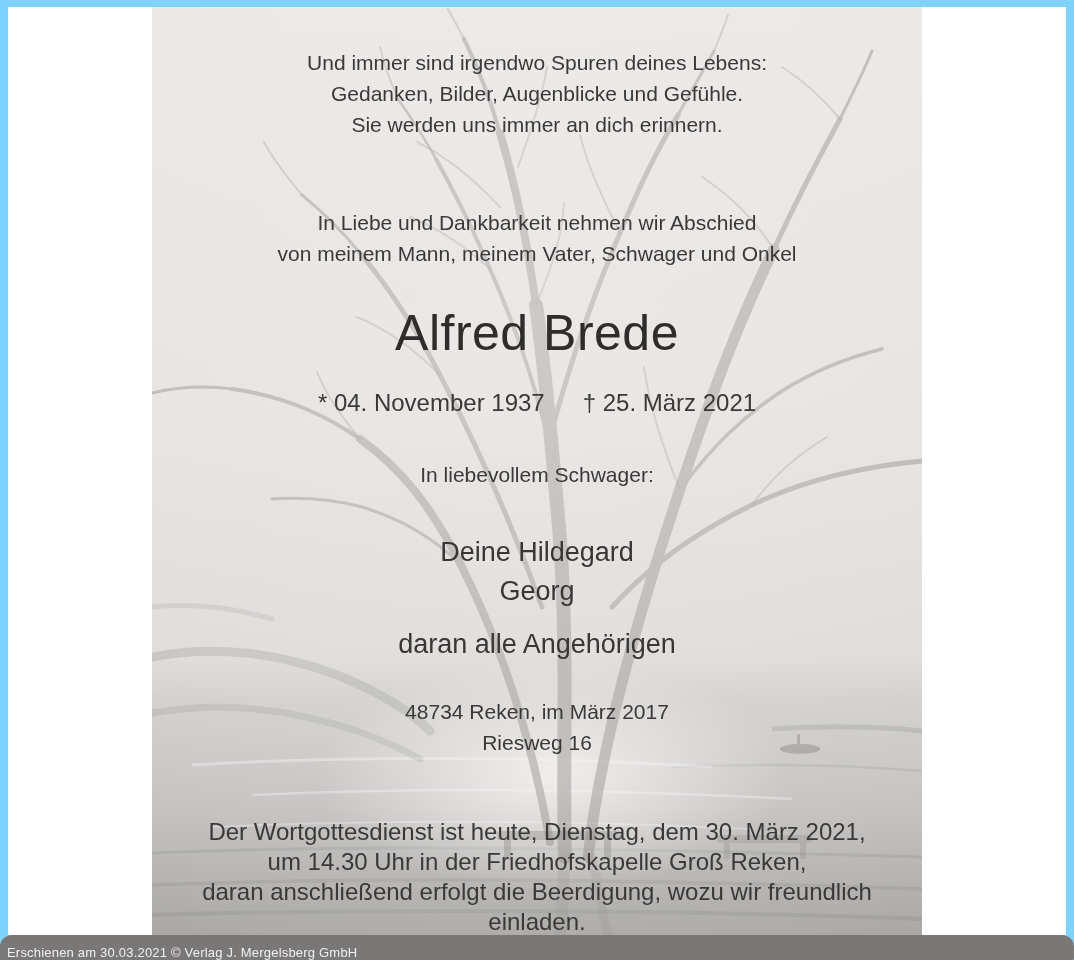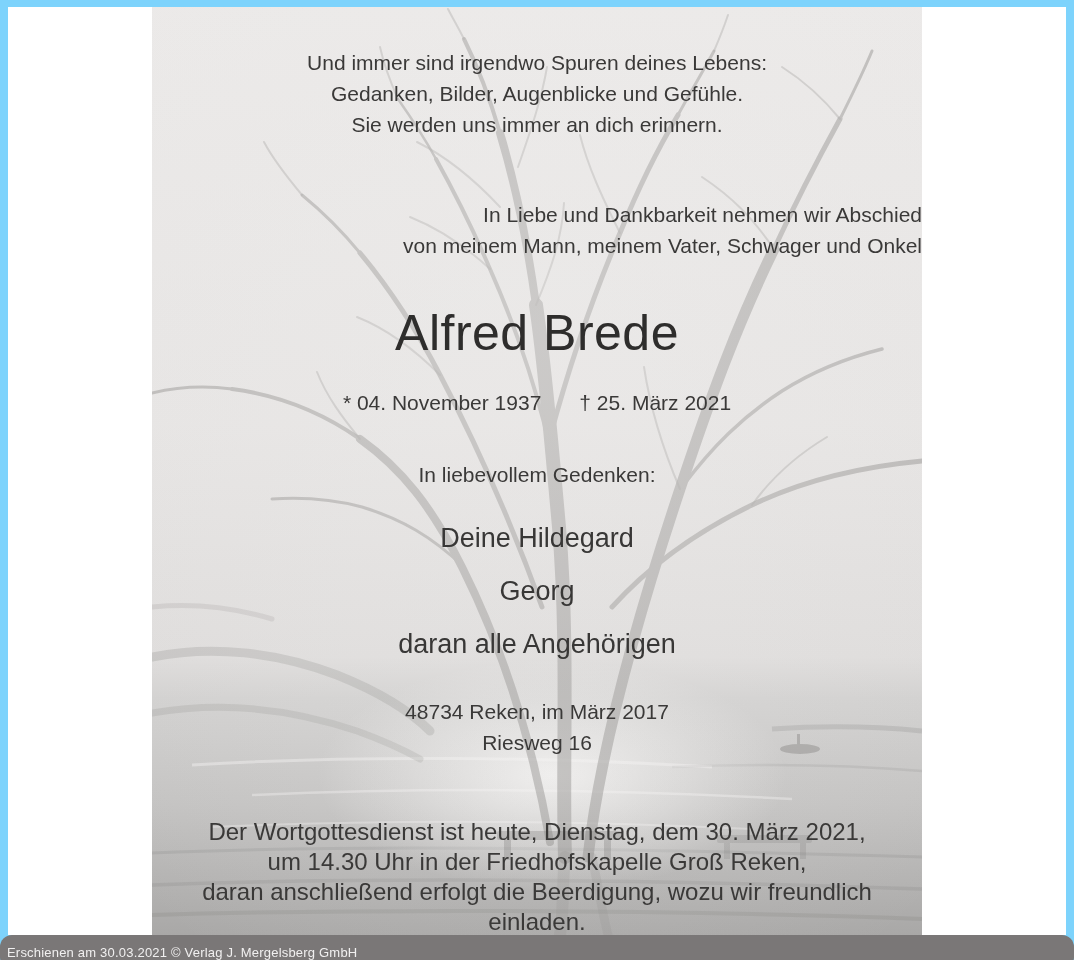--- a/index.html
+++ b/index.html
@@ -33,31 +33,31 @@
     display: block;
   }
   .tblock {
     position: absolute; left: 0;
     width: 100%;
     text-align: center;
     color: #3a3938;
   }
   .tline { font-size: 21px; line-height: 31px; font-weight: 400; }
   .intro    { top: 40px;  }
-  .farewell { top: 192px; text-align: right; }
+  .farewell { top: 200px; }
   .name-block { top: 295px; }
   .deceased-name {
     font-size: 50px; line-height: 62px;
     color: #2e2d2c; letter-spacing: 0.5px; font-weight: 400;
   }
-  .dates-block { top: 380px; font-size: 21px; line-height: 31px; }
+  .dates-block { top: 380px; font-size: 24px; line-height: 31px; }
   .dates-block .date-item { display: inline-block; margin: 0 19px; }
   .gedenken { top: 452px; }
   .mourner { font-size: 27px; line-height: 40px; color: #383736; }
-  .mourner-1 { top: 511px; }
+  .mourner-1 { top: 525px; }
   .mourner-2 { top: 564px; }
   .mourner-3 { top: 617px; }
   .address  { top: 689px; }
   .service  { top: 810px; }
   .service .tline { font-size: 24px; line-height: 30px; }
   .footer-strip {
     position: absolute;
     left: 0; top: 935px;
     width: 1074px; height: 34px;
     background: #7a7777;
@@ -197,21 +197,21 @@
 
     <div class="tblock name-block">
       <p class="deceased-name">Alfred Brede</p>
     </div>
 
     <div class="tblock dates-block">
       <span class="date-item">* 04. November 1937</span><span class="date-item">† 25. März 2021</span>
     </div>
 
     <div class="tblock gedenken">
-      <p class="tline">In liebevollem Gedenken:</p>
+      <p class="tline">In liebevollem Schwager:</p>
     </div>
 
     <div class="tblock mourner mourner-1">Deine Hildegard</div>
     <div class="tblock mourner mourner-2">Georg</div>
     <div class="tblock mourner mourner-3">daran alle Angehörigen</div>
 
     <div class="tblock address">
       <p class="tline">48734 Reken, im März 2017</p>
       <p class="tline">Riesweg 16</p>
     </div>

